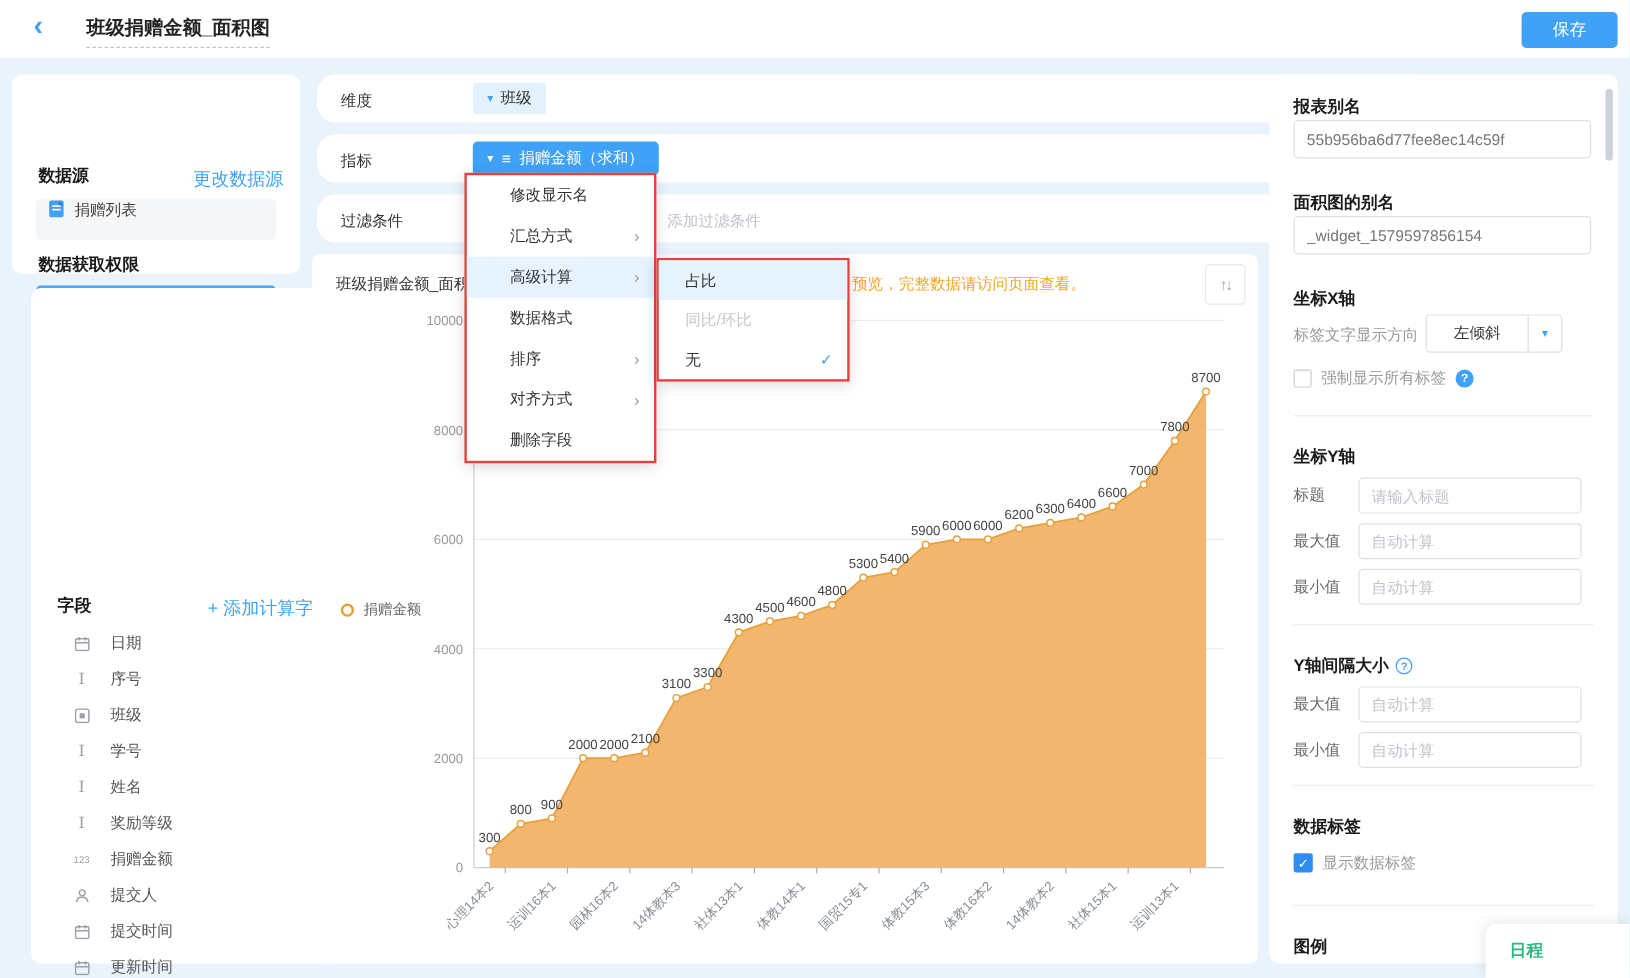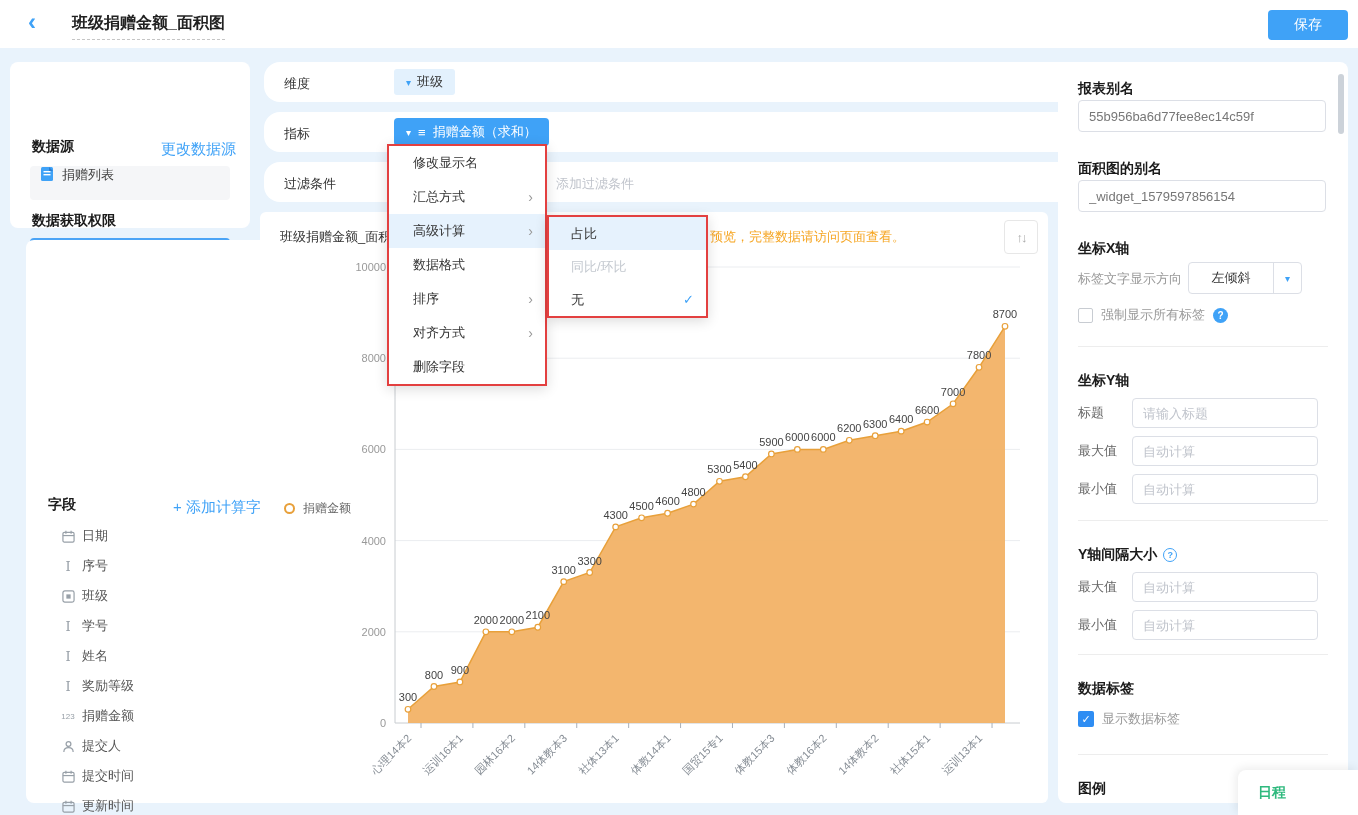--- a/index.html
+++ b/index.html
@@ -16,21 +16,21 @@
   .back{position:absolute;left:28px;top:8px;font-size:24px;color:#3fa2f7;font-weight:bold;cursor:pointer}
   .htitle{position:absolute;left:72px;top:13px;font-size:16px;font-weight:bold;color:#222;
           border-bottom:1px dashed #c5c5c5;padding-bottom:5px}
   .savebtn{position:absolute;left:1268px;top:10px;width:80px;height:30px;background:#3fa2f7;color:#fff;
            border:none;border-radius:4px;font-size:14px;cursor:pointer}
   
   .ds-item{position:absolute;left:20px;top:104px;width:200px;height:34px;background:#f5f6f8;border-radius:4px;
            display:flex;padding-left:10px;gap:8px;color:#444;cursor:pointer}
   .permbtn{position:absolute;left:20px;top:176px;width:200px;height:34px;background:#4ba4f6;color:#fff;
            border:none;border-radius:4px;font-size:14px;cursor:pointer}
-  .field-row{position:absolute;left:34px;height:20px;display:flex;align-items:center;gap:6px;color:#555;cursor:pointer}
+  .field-row{position:absolute;left:34px;height:20px;display:flex;align-items:center;gap:16px;color:#555;cursor:pointer}
   .fi{width:16px;display:flex;justify-content:center;align-items:center;color:#98a0a8}
   .fi-text{font-family:"DejaVu Serif","Liberation Serif",serif;font-size:13px;color:#98a0a8}
   .fi-num{font-size:8px;color:#98a0a8;letter-spacing:0}
   
   .mrow{position:absolute;left:264px;width:926px;height:40px;background:#fff;border-radius:16px}
   .mrow-label{position:absolute;left:20px;top:13px;color:#333}
   .tag-light{position:absolute;left:130px;top:7px;height:26px;background:#e3f1fd;border-radius:3px;
              display:flex;align-items:center;gap:6px;padding:0 12px;cursor:pointer}
   .tag-blue{position:absolute;left:130px;top:6px;height:28px;background:#3fa2f7;border-radius:4px;color:#fff;
             display:flex;align-items:center;gap:7px;padding:0 12px;cursor:pointer}
@@ -43,21 +43,21 @@
   .c-notice{position:absolute;left:450px;top:16px;color:#f6a623}
   .c-sort{position:absolute;right:10px;top:8px;width:34px;height:34px;background:#fff;border:1px solid #e7e7e7;
           border-radius:4px;color:#aaa;font-size:13px;display:flex;align-items:center;justify-content:center;
           letter-spacing:-2px;cursor:pointer}
   .c-legend{position:absolute;left:24px;top:288px;display:flex;align-items:center;gap:8px;cursor:pointer}
   .legend-ring{width:11px;height:11px;border:2px solid #e8a03a;border-radius:50%;background:#fff}
   .legend-label{color:#666;font-size:12px}
   
   .menu{position:absolute;left:387px;top:144px;width:160px;background:#fff;border:2px solid #e34040;
         box-shadow:0 3px 12px rgba(0,0,0,.14);z-index:50}
-  .menu-item{position:relative;height:34px;line-height:34px;padding-left:24px;color:#333;cursor:pointer}
+  .menu-item{position:relative;height:34px;line-height:34px;padding-left:36px;color:#333;cursor:pointer}
   .menu-item.hl{background:#e6f2fd}
   .mi-arrow{position:absolute;right:12px;top:0;color:#999;font-size:14px}
   .submenu{position:absolute;left:547px;top:215px;width:161px;background:#fff;border:2px solid #e34040;
            box-shadow:0 3px 12px rgba(0,0,0,.14);z-index:51}
   .sub-item{position:relative;height:33px;line-height:33px;padding-left:22px;color:#333;cursor:pointer}
   .sub-item.dis{color:#c3c8cf}
   .sub-item.hl{background:#e6f2fd}
   .sub-check{position:absolute;right:12px;top:0;color:#3fa2f7}
   
   .rp{position:absolute;left:1058px;top:62px;width:290px;height:741px;background:#fff;border-radius:8px}

